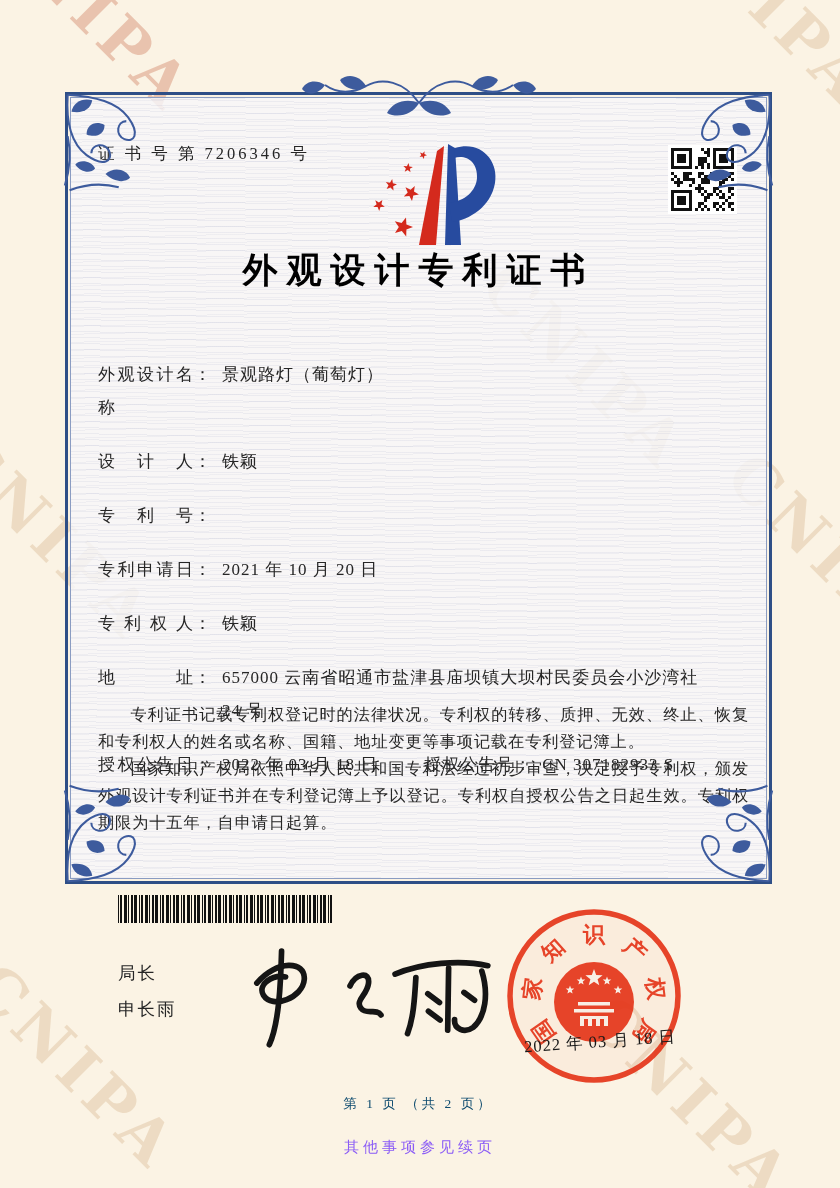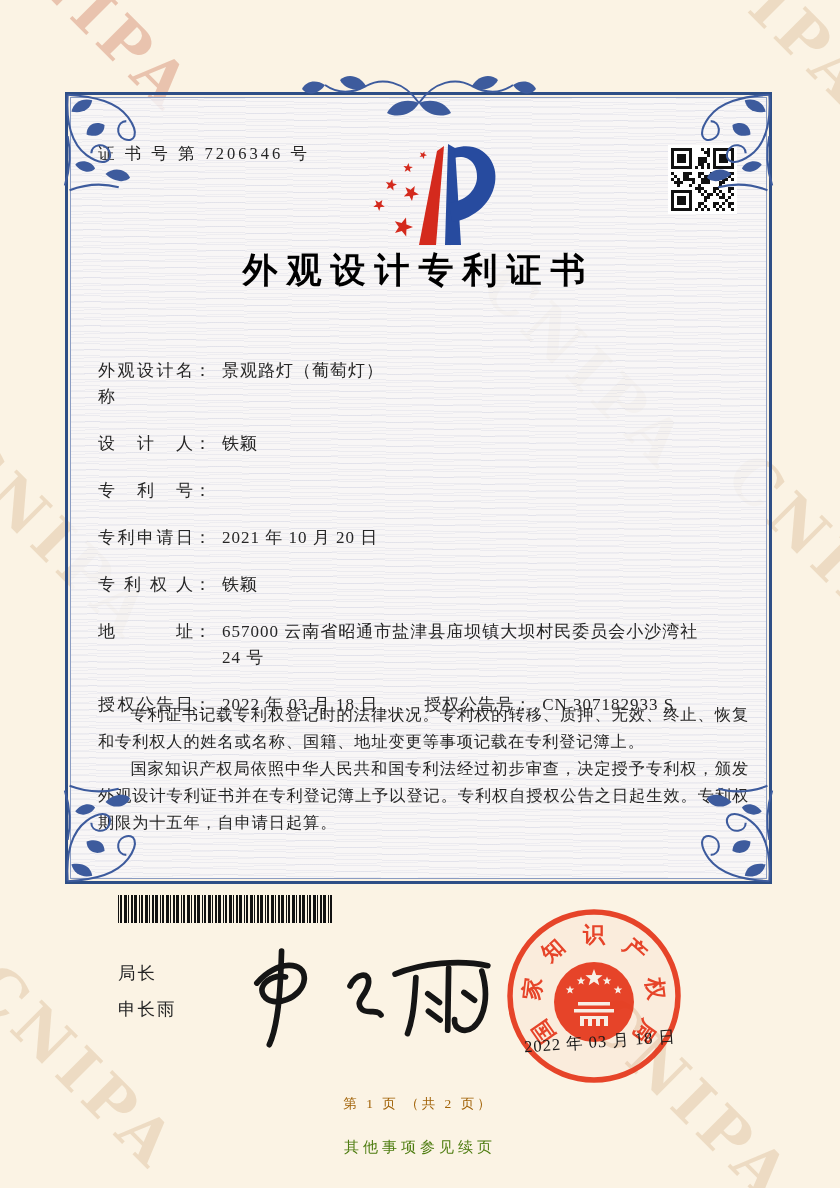--- a/index.html
+++ b/index.html
@@ -41,40 +41,40 @@
   
   .cert-no{position:absolute;left:30px;top:48px;font-size:16.5px;letter-spacing:3px;}
   .logo{position:absolute;left:283px;top:40px;width:150px;height:115px;}
   .qr{position:absolute;left:600px;top:50px;width:69px;height:69px;}
   .title{
     position:absolute;left:0;top:152px;width:100%;text-align:center;
     font-size:35px;font-weight:700;letter-spacing:9px;color:#000000;
   }
   
   .fields{position:absolute;left:30px;top:263px;width:650px;font-size:17px;letter-spacing:1px;}
-  .field{display:flex;align-items:flex-start;line-height:26px;margin-bottom:21px;}
+  .field{display:flex;align-items:flex-start;line-height:33px;margin-bottom:21px;}
   .flabel{display:inline-block;width:96px;text-align:justify;text-align-last:justify;flex:none;}
   .fcolon{flex:none;}
   .fvalue{margin-left:10px;max-width:480px;}
   .grant-pair2{display:flex;margin-left:46px;}
   
   .paras{position:absolute;left:30px;top:607px;width:651px;font-size:16.2px;line-height:27px;letter-spacing:0.9px;text-align:justify;}
   .paras p{margin:0;text-indent:2em;}
   
   .barcode{position:absolute;left:50px;top:800px;width:215px;height:28px;}
   .signer-title{position:absolute;left:50px;top:866px;font-size:17.5px;letter-spacing:2px;font-family:"Liberation Sans","DejaVu Sans",sans-serif;}
   .signer-name{position:absolute;left:50px;top:902px;font-size:17.5px;letter-spacing:2px;font-family:Liberation Serif, serif;}
   .signature{position:absolute;left:150px;top:846px;width:310px;height:105px;transform:rotate(-2deg);}
   .seal{position:absolute;left:436px;top:811px;width:180px;height:180px;}
   .seal-date{
     position:absolute;left:442px;top:936px;width:180px;text-align:center;
     font-size:16.5px;letter-spacing:1px;color:#191919;transform:rotate(-4deg);white-space:nowrap;z-index:5;
   }
-  .page-info{position:absolute;left:0;top:1000px;width:100%;text-align:center;font-size:13.5px;letter-spacing:3px;color:#a16207;}
-  .continuation{position:absolute;left:0;top:1138px;width:100%;text-align:center;font-size:15px;letter-spacing:4px;color:#4d7c0f;z-index:3;}
+  .page-info{position:absolute;left:0;top:1000px;width:100%;text-align:center;font-size:13.5px;letter-spacing:3px;color:#0c4a6e;}
+  .continuation{position:absolute;left:0;top:1138px;width:100%;text-align:center;font-size:15px;letter-spacing:4px;color:#8b5cf6;z-index:3;}
 </style>
 </head>
 <body>
 
 <div class="wm wm-red" style="left:-40px;top:-28px;">CNIPA</div>
 <div class="wm" style="left:638px;top:-34px;">CNIPA</div>
 <div class="wm" style="left:455px;top:330px;">CNIPA</div>
 <div class="wm" style="left:-80px;top:500px;">CNIPA</div>
 <div class="wm" style="left:700px;top:520px;">CNIPA</div>
 <div class="wm" style="left:-55px;top:1030px;">CNIPA</div>

